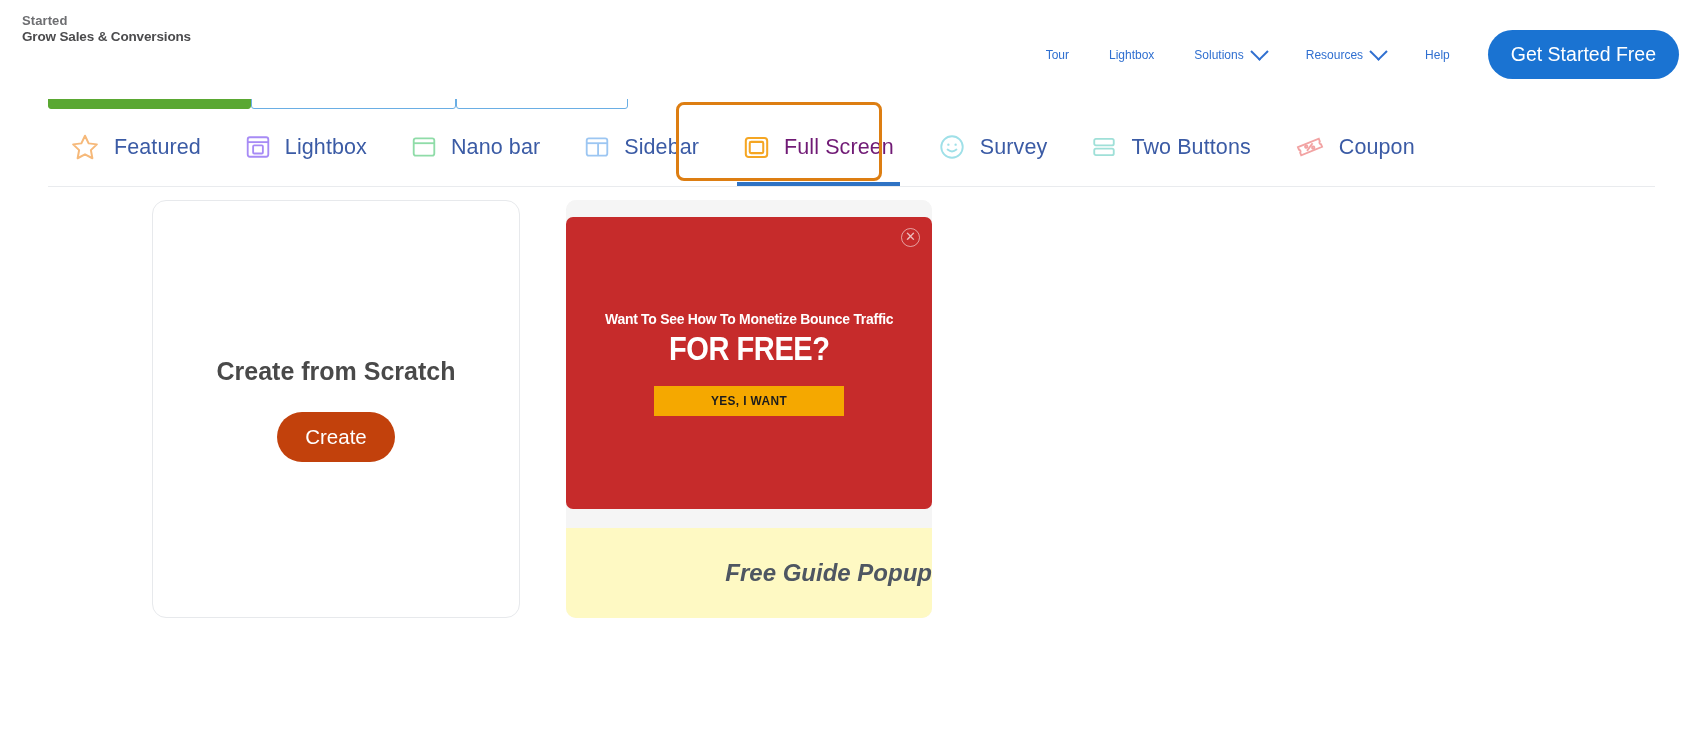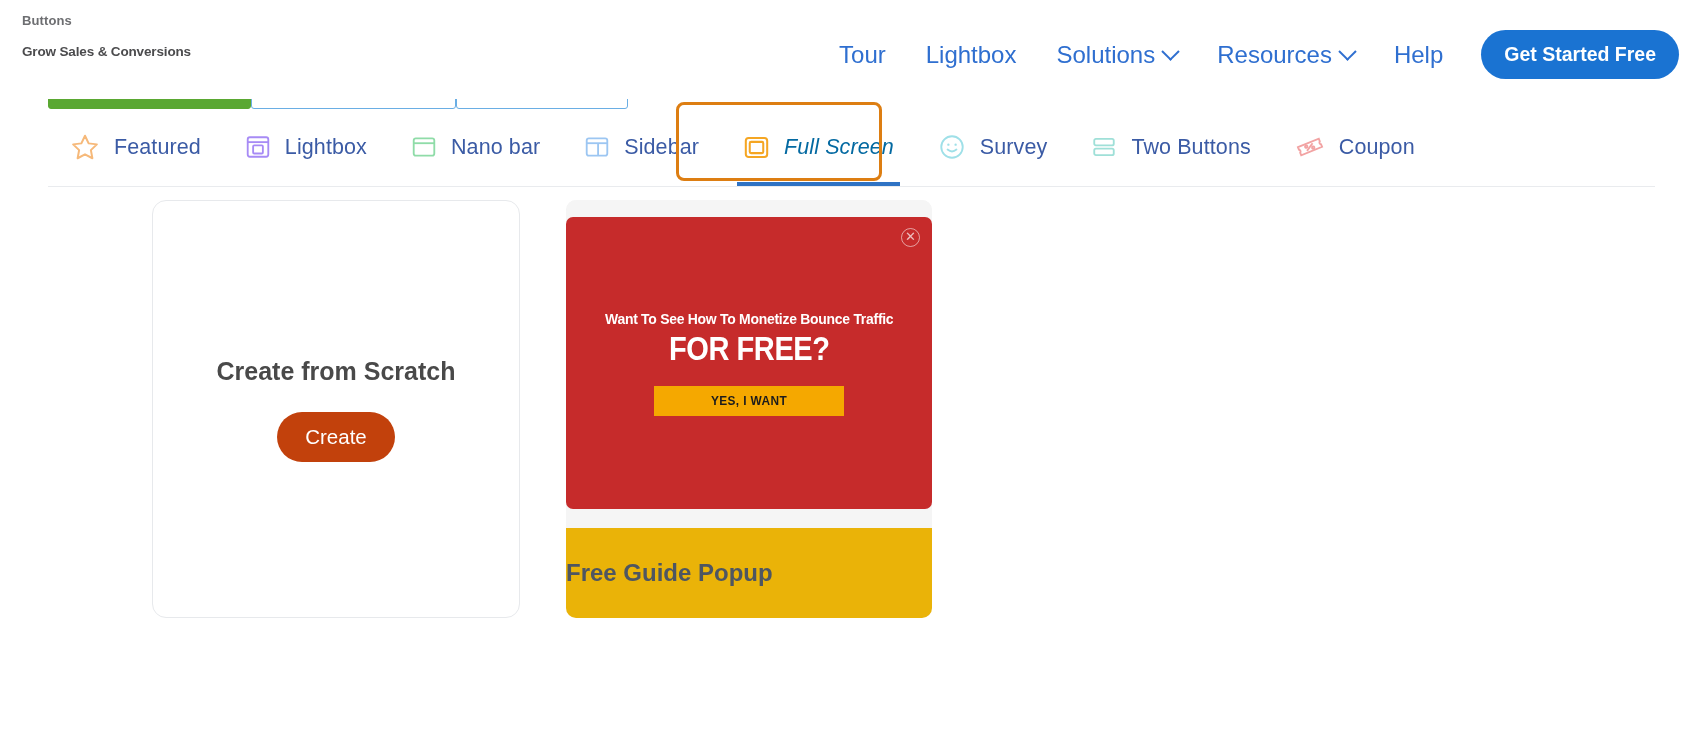--- a/index.html
+++ b/index.html
@@ -45,34 +45,34 @@
     color: #1b9ae0;
     letter-spacing: -1.2px;
     display: block;
     line-height: 0.98;
   }
   .logo-tag {
     font-size: 13.5px;
     font-weight: 700;
     color: #4b4b4d;
     display: block;
-    margin-top: 18px;
+    margin-top: 3px;
     letter-spacing: -0.15px;
   }
 
   .main-nav {
     position: absolute;
     right: 24px;
     top: 30px;
     display: flex;
     align-items: center;
     gap: 0;
   }
   .nav-link {
-    font-size: 24px;
+    font-size: 12px;
     color: #2f6fd0;
     text-decoration: none;
     padding: 6px 20px;
     white-space: nowrap;
     display: inline-flex;
     align-items: center;
     gap: 9px;
     cursor: pointer;
     justify-content: flex-end;
   }
@@ -82,21 +82,21 @@
     height: 11px;
     border-right: 2.2px solid #2f6fd0;
     border-bottom: 2.2px solid #2f6fd0;
     transform: rotate(45deg) translate(-2px, -2px);
   }
   .cta-btn {
     margin-left: 18px;
     background: #1a73d2;
     color: #ffffff;
     font-size: 19.5px;
-    font-weight: 700;
+    font-weight: 400;
     border: none;
     border-radius: 26px;
     padding: 13px 23px;
     cursor: pointer;
     white-space: nowrap;
     font-family: "Liberation Sans", sans-serif;
   }
 
   
   .step-strip {
@@ -152,21 +152,21 @@
     box-sizing: border-box;
     position: relative;
     cursor: pointer;
     white-space: nowrap;
   }
   .tab-label {
     font-size: 21.5px;
     color: #3b5ba5;
     letter-spacing: 0.1px;
   }
-  .tab.active .tab-label { color: #0369a1; font-style: italic; }
+  .tab.active .tab-label { color: #701a75; }
   .tab .tab-underline {
     display: none;
   }
   .tab.active .tab-underline {
     display: block;
     position: absolute;
     left: 16px;
     right: 16px;
     bottom: 0;
     height: 4px;
@@ -302,38 +302,39 @@
     display: flex;
     align-items: center;
     justify-content: center;
     border: none;
     cursor: pointer;
     font-family: "Liberation Sans", sans-serif;
     transform: scaleX(0.95);
   }
   .tpl-footer {
     flex: 1;
-    background: #eab308;
-    display: flex;
-    align-items: center;
-    justify-content: flex-start;
+    background: #fef9c3;
+    display: flex;
+    align-items: center;
+    justify-content: flex-end;
+    font-style: italic;
   }
   .tpl-name {
     font-size: 24px;
     font-weight: 700;
     color: #4e5662;
   }
 </style>
 </head>
 <body>
 
 <header class="site-header">
 
   <div class="logo-block">
-    <span class="logo-pro">Buttons</span>
+    <span class="logo-pro">Started</span>
     <span class="logo-tag">Grow Sales &amp; Conversions</span>
   </div>
 
   <nav class="main-nav">
     <a class="nav-link">
       <span>Tour</span>
     </a>
     <a class="nav-link">
       <span>Lightbox</span>
     </a>

